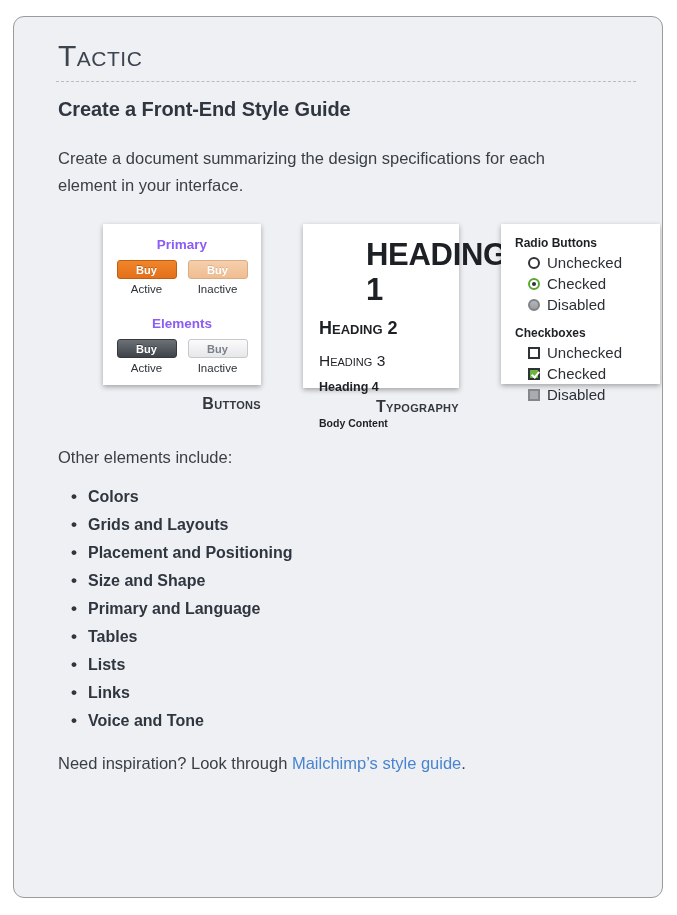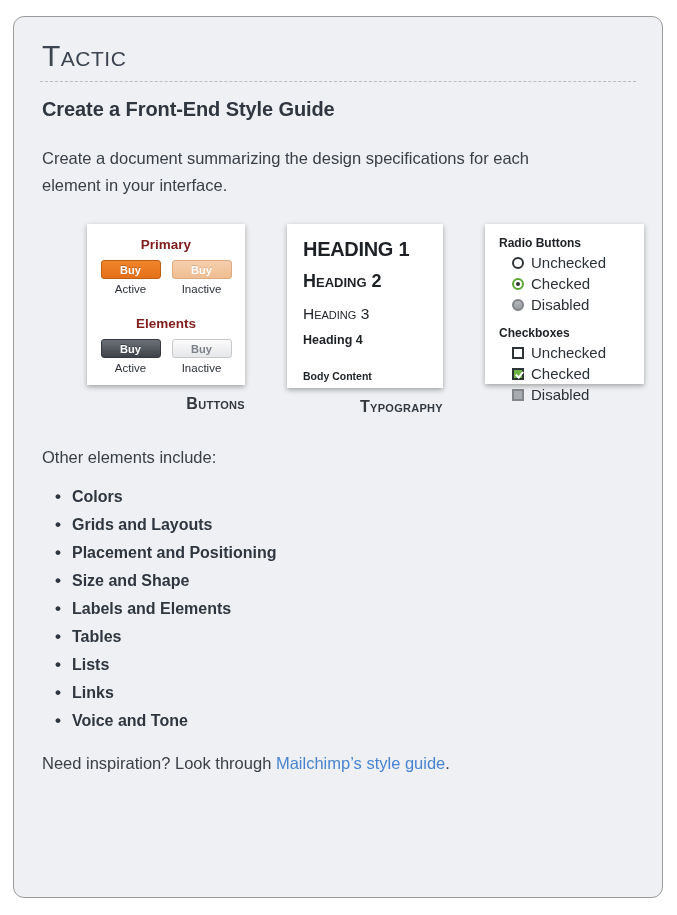--- a/index.html
+++ b/index.html
@@ -21,21 +21,21 @@
     width: 650px;
     height: 882px;
     box-sizing: border-box;
     background: #eef0f3;
     border: 1px solid #9b9b9b;
     border-radius: 11px;
     overflow: hidden;
   }
 
   .card-inner {
-    padding: 22px 26px 0 26px;
+    padding: 22px 26px 0 42px;
   }
 
   
   .tactic-label {
     font-size: 30px;
     font-weight: 400;
     color: #3c4450;
     font-variant: small-caps;
     letter-spacing: 0.5px;
     line-height: 1.1;
@@ -91,21 +91,21 @@
   }
   .caption-buttons { left: 47px;  width: 158px; top: 171px; }
   .caption-typo    { left: 247px; width: 156px; top: 174px; }
   .caption-form    { left: 445px; width: 159px; top: 170px; }
 
   
   .btn-group-title {
     text-align: center;
     font-size: 13.5px;
     font-weight: bold;
-    color: #7f1d1d;
+    color: #8b5cf6;
   }
   .btn-group-title.primary   { margin-top: 13px; }
   .btn-group-title.secondary { margin-top: 21px; }
 
   .btn-pair {
     display: flex;
     justify-content: center;
     gap: 11px;
     margin-top: 8px;
   }
@@ -148,23 +148,24 @@
     margin-top: 4px;
     font-size: 11.5px;
     color: #2c3views;
     color: #2c3138;
   }
 
   
   .typo-inner { padding: 14px 0 0 16px; }
   .typo-line { color: #1d2125; line-height: 1.12; }
   .typo-h1 {
-    font-size: 20px;
+    font-size: 31px;
     font-weight: bold;
     letter-spacing: -0.3px;
+    margin-left: 47px;
   }
   .typo-h2 {
     font-size: 18px;
     font-weight: bold;
     font-variant: small-caps;
     margin-top: 10px;
   }
   .typo-h3 {
     font-size: 15.5px;
     font-weight: normal;
@@ -391,21 +392,21 @@
       <div class="card-caption caption-typo">Typography</div>
     </div>
 
     <div class="other-heading">Other elements include:</div>
 
     <ul class="element-list">
       <li>Colors</li>
       <li>Grids and Layouts</li>
       <li>Placement and Positioning</li>
       <li>Size and Shape</li>
-      <li>Labels and Elements</li>
+      <li>Primary and Language</li>
       <li>Tables</li>
       <li>Lists</li>
       <li>Links</li>
       <li>Voice and Tone</li>
     </ul>
 
     <div class="footer-note"><span>Need inspiration? Look through </span><a class="footer-link" href="#">Mailchimp’s style guide</a><span>.</span></div>
 
   </div>
 </div>

